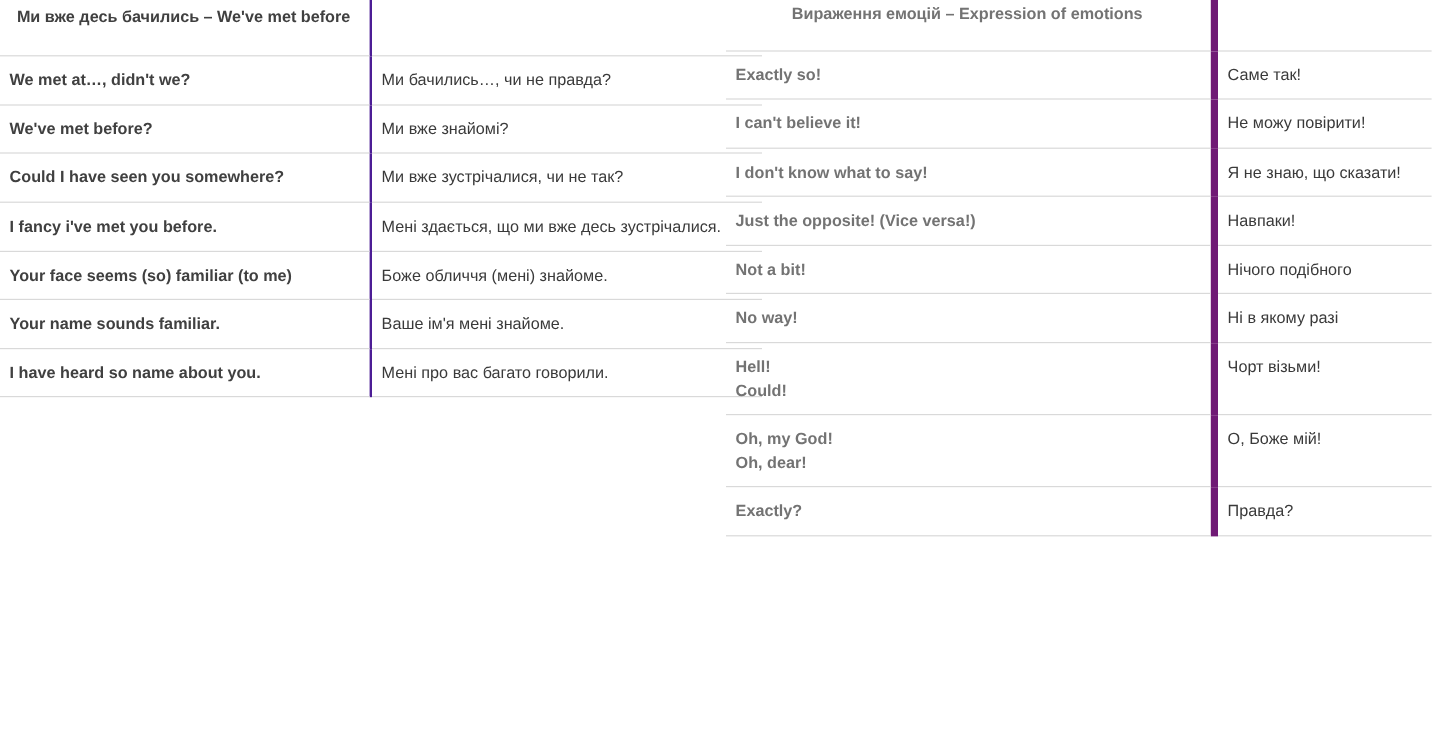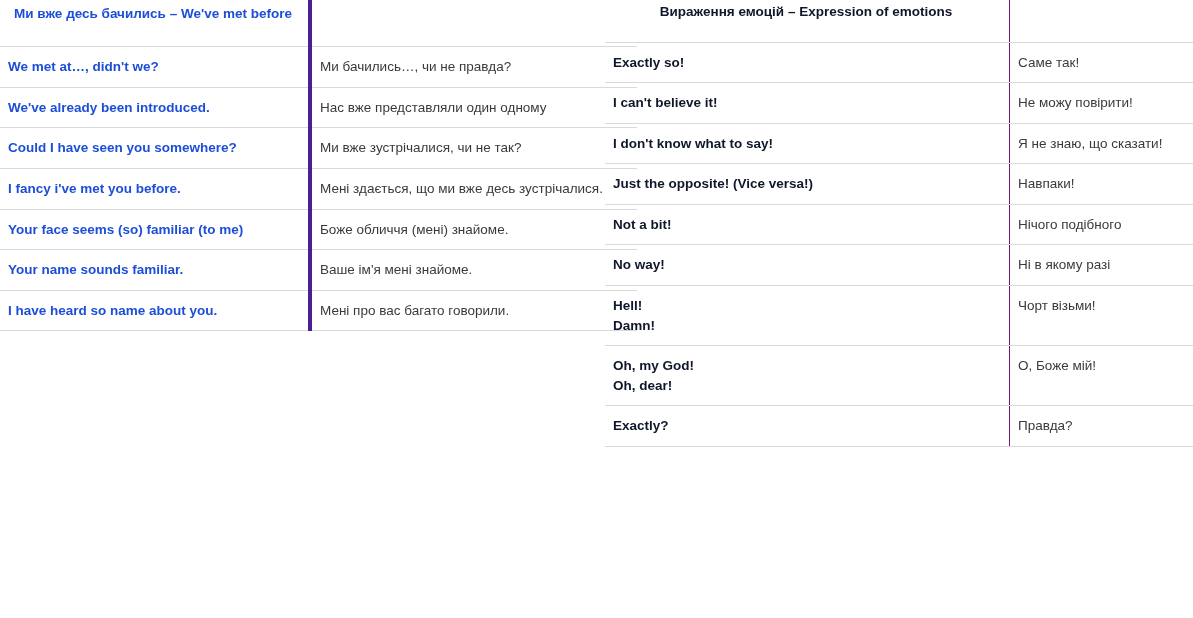--- a/index.html
+++ b/index.html
@@ -38,34 +38,34 @@
   td {
     border-top: 1px solid #d9d9d9;
     border-bottom: 1px solid #d9d9d9;
     vertical-align: top;
     padding: 10px 10px 10px 8px;
     font-size: 13.5px;
     line-height: 1.45;
   }
   .table-left td.col-a {
     width: 290px;
-    border-right: 4px solid #4c1d95;
+    border-right: 2px solid #4c1d95;
     font-weight: bold;
-    color: #1d4ed8;
+    color: #404040;
   }
   .table-left td.col-b {
     width: 307px;
     color: #3a3a3a;
     margin-left: 27px;
   }
   .table-right td.col-a {
     width: 386px;
-    border-right: 1px solid #701a75;
+    border-right: 6px solid #701a75;
     font-weight: bold;
-    color: #0f172a;
+    color: #737373;
     margin-left: 48px;
   }
   .table-right td.col-b {
     width: 210px;
     color: #3a3a3a;
   }
   tr.header-row td.col-a {
     text-align: center;
     font-weight: bold;
     padding-top: 4px;
@@ -107,24 +107,24 @@
           <tr>
             <td class="col-a">
               <span class="cell-line">We met at…, didn't we?</span>
             </td>
             <td class="col-b">
               <span class="cell-line">Ми бачились…, чи не правда?</span>
             </td>
           </tr>
           <tr>
             <td class="col-a">
-              <span class="cell-line">We've already been introduced.</span>
-            </td>
-            <td class="col-b">
-              <span class="cell-line">Нас вже представляли один одному</span>
+              <span class="cell-line">We've met before?</span>
+            </td>
+            <td class="col-b">
+              <span class="cell-line">Ми вже знайомі?</span>
             </td>
           </tr>
           <tr>
             <td class="col-a">
               <span class="cell-line">Could I have seen you somewhere?</span>
             </td>
             <td class="col-b">
               <span class="cell-line">Ми вже зустрічалися, чи не так?</span>
             </td>
           </tr>
@@ -218,21 +218,21 @@
             <td class="col-a">
               <span class="cell-line">No way!</span>
             </td>
             <td class="col-b">
               <span class="cell-line">Ні в якому разі</span>
             </td>
           </tr>
           <tr>
             <td class="col-a">
               <span class="cell-line">Hell!</span>
-              <span class="cell-line">Damn!</span>
+              <span class="cell-line">Could!</span>
             </td>
             <td class="col-b">
               <span class="cell-line">Чорт візьми!</span>
             </td>
           </tr>
           <tr>
             <td class="col-a">
               <span class="cell-line">Oh, my God!</span>
               <span class="cell-line">Oh, dear!</span>
             </td>

